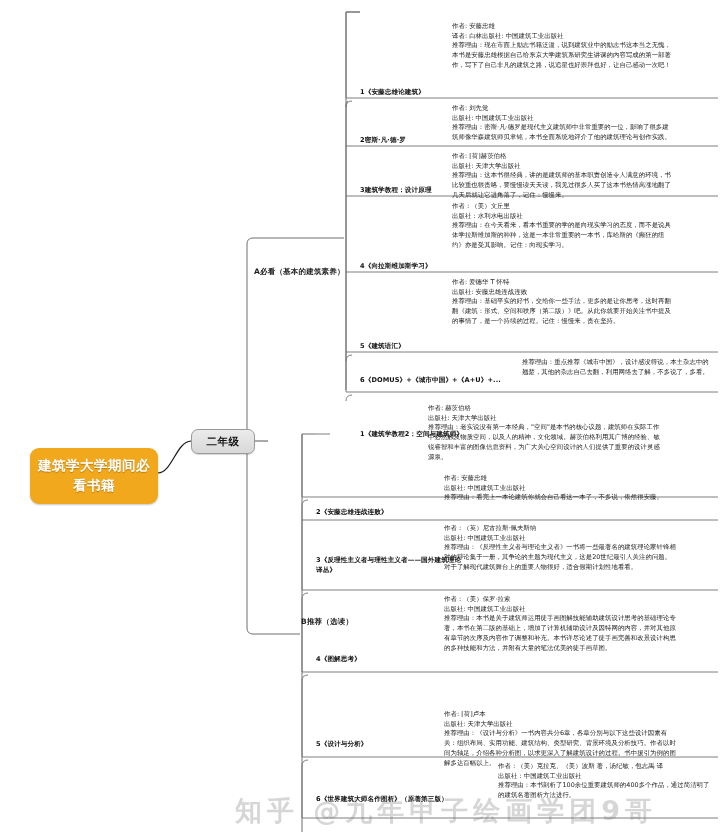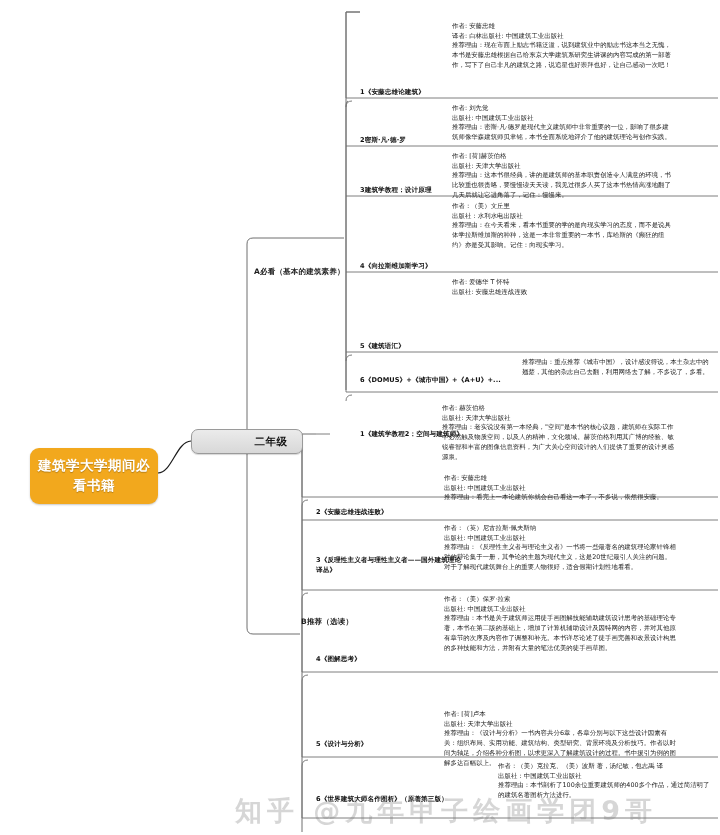--- a/index.html
+++ b/index.html
@@ -64,21 +64,20 @@
     top: 429px;
     width: 62px;
     height: 23px;
     background: linear-gradient(#ebebeb, #d8d8d8);
     border: 1px solid #9a9a9a;
     border-radius: 7px;
     display: flex;
     align-items: center;
     justify-content: center;
     box-shadow: 0 1px 1px rgba(0,0,0,0.16);
-    padding-left: 48px;
   }
   .grade-node .grade-label {
     font-size: 10.5px;
     font-weight: bold;
     color: #111111;
     letter-spacing: 0.5px;
   }
 
   
   .cat-label {
@@ -233,33 +232,34 @@
       <div>出版社：水利水电出版社</div>
       <div>推荐理由：在今天看来，看本书重要的学的是向现实学习的态度，而不是说具体学拉斯维加斯的种种，这是一本非常重要的一本书，库哈斯的《癫狂的纽约》亦是受其影响。记住：向现实学习。</div>
     </div>
   </div>
 
   <div class="book-row">
     <div class="book-title" style="left:360px; top:342px;">5《建筑语汇》</div>
     <div class="book-body" style="left:452px; top:278px;">
       <div>作者: 爱德华 T 怀特</div>
       <div>出版社: 安藤忠雄连战连败</div>
+      <div>推荐理由：基础平实的好书，交给你一些手法，更多的是让你思考，这时再翻翻《建筑：形式、空间和秩序（第二版）》吧。从此你就要开始关注书中提及的事情了，是一个持续的过程。记住：慢慢来，贵在坚持。</div>
     </div>
   </div>
 
   <div class="book-row">
     <div class="book-title" style="left:360px; top:376px; width:170px;">6《DOMUS》+《城市中国》+《A+U》+...</div>
     <div class="book-body" style="left:522px; top:358px; width:192px;">
       <div>推荐理由：重点推荐《城市中国》，设计感没得说，本土杂志中的翘楚，其他的杂志自己去翻，利用网络去了解，不多说了，多看。</div>
     </div>
   </div>
 
   <div class="book-row">
     <div class="book-title" style="left:320px; top:430px; width:150px;margin-left:40px;">1《建筑学教程2：空间与建筑师》</div>
-    <div class="book-body" style="left:442px; top:404px; width:232px;">
+    <div class="book-body" style="left:428px; top:404px; width:232px;">
       <div>作者: 赫茨伯格</div>
       <div>出版社: 天津大学出版社</div>
       <div>推荐理由：老实说没有第一本经典，"空间"是本书的核心议题，建筑师在实际工作中必然触及物质空间，以及人的精神，文化领域。赫茨伯格利用其广博的经验、敏锐睿智和丰富的图像信息资料，为广大关心空间设计的人们提供了重要的设计灵感源泉。</div>
     </div>
   </div>
 
   <div class="book-row">
     <div class="book-title" style="left:316px; top:508px; width:150px;">2《安藤忠雄连战连败》</div>
     <div class="book-body" style="left:444px; top:474px; width:232px;">
       <div>作者: 安藤忠雄</div>

